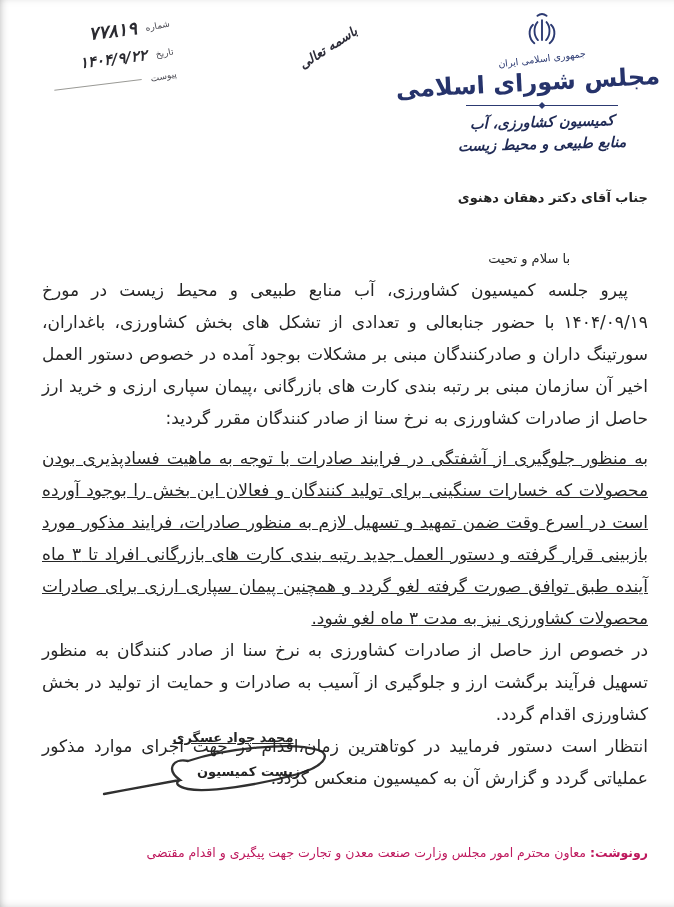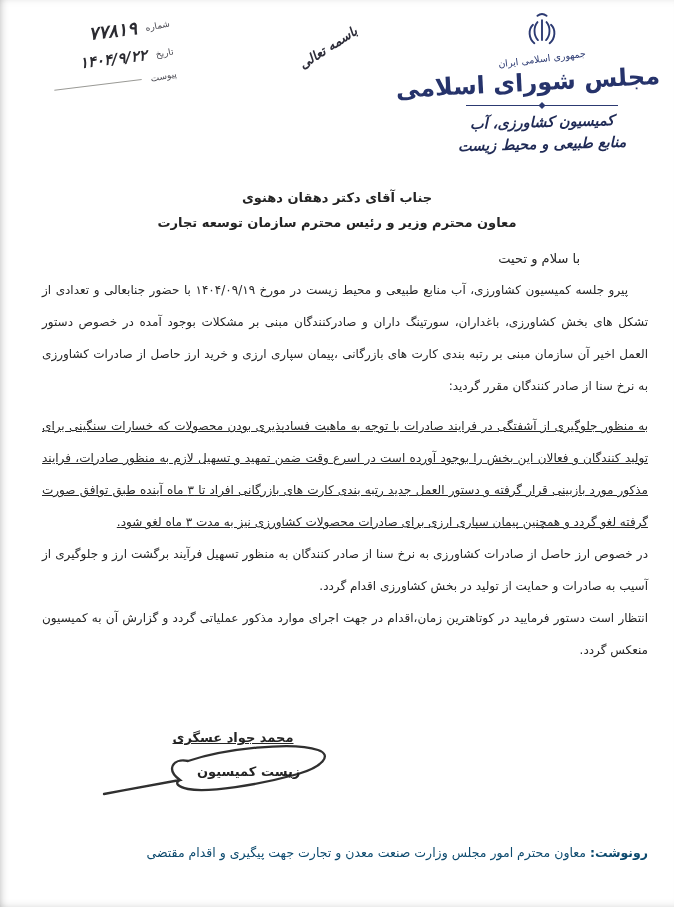--- a/index.html
+++ b/index.html
@@ -20,33 +20,33 @@
   .besmeleh{position:absolute;left:295px;top:40px;transform:rotate(-33deg);font-size:13px;font-style:italic;font-weight:bold;color:#2e2e3a;white-space:nowrap;}
   
   .letterhead{position:absolute;top:12px;right:14px;width:236px;text-align:center;direction:rtl;}
   .emblem{display:block;margin:0 auto;}
   .country{font-size:9.5px;color:#2c3a72;transform:rotate(-7deg);margin-top:1px;white-space:nowrap;}
   .assembly{font-size:24px;font-weight:bold;color:#26336b;transform:rotate(-3deg);margin-top:4px;white-space:nowrap;letter-spacing:-.5px;}
   .divider{position:relative;width:152px;margin:9px auto 5px;border-top:1.4px solid #2c3a72;}
   .diamond{position:absolute;top:-3.5px;left:50%;width:5px;height:5px;background:#2c3a72;transform:translateX(-50%) rotate(45deg);}
   .commission{font-size:14.5px;font-weight:bold;font-style:italic;color:#1f2a55;line-height:22px;transform:rotate(-1.5deg);white-space:nowrap;}
   
-  .recipient{position:absolute;top:185px;right:26px;left:26px;direction:rtl;text-align:center;font-weight:bold;font-size:13px;line-height:25px;}
-  .salutation{position:absolute;top:251px;right:94px;direction:rtl;font-size:13px;}
+  .recipient{position:absolute;top:185px;right:26px;left:26px;direction:rtl;text-align:right;font-weight:bold;font-size:13px;line-height:25px;}
+  .salutation{position:absolute;top:251px;right:104px;direction:rtl;font-size:13px;}
   
-  .body{position:absolute;top:274px;right:26px;left:28px;direction:rtl;text-align:justify;font-size:12px;line-height:32px;color:#262626;margin-left:14px;}
+  .body{position:absolute;top:274px;right:26px;left:28px;direction:rtl;text-align:justify;font-size:17px;line-height:32px;color:#262626;margin-left:14px;}
   .body p{margin:0;}
   .body p.p1{text-indent:20px;}
   .body p.p2{margin-top:8px;text-decoration:underline;}
   
   .sign-name{position:absolute;top:730px;left:163px;width:140px;text-align:center;font-weight:bold;font-size:13px;direction:rtl;white-space:nowrap;text-decoration:underline;}
   .sign-title{position:absolute;top:764px;left:197px;font-weight:bold;font-size:13px;direction:rtl;white-space:nowrap;}
   .swoosh{position:absolute;top:742px;left:100px;width:235px;height:62px;z-index:3;}
   
-  .footer{position:absolute;top:843px;right:26px;left:60px;direction:rtl;text-align:right;font-size:12.5px;line-height:20px;color:#0c4a6e;}
+  .footer{position:absolute;top:843px;right:26px;left:60px;direction:rtl;text-align:right;font-size:12.5px;line-height:20px;color:#be185d;}
   .cc-label{font-weight:bold;}
 </style>
 </head>
 <body>
 
 <div class="page">
 
   <div class="meta">
     <div class="meta-row">
       <span class="meta-label">شماره</span>
@@ -79,21 +79,20 @@
     <div class="assembly">مجلس شورای اسلامی</div>
     <div class="divider">
       <span class="diamond"></span>
     </div>
     <div class="commission">کمیسیون کشاورزی، آب</div>
     <div class="commission">منابع طبیعی و محیط زیست</div>
   </div>
 
   <div class="recipient">
     <div>جناب آقای دکتر دهقان دهنوی</div>
-    <div>معاون محترم وزیر و رئیس محترم سازمان توسعه تجارت</div>
   </div>
 
   <div class="salutation">با سلام و تحیت</div>
 
   <div class="body">
     <p class="p1">پیرو جلسه کمیسیون کشاورزی، آب منابع طبیعی و محیط زیست در مورخ ۱۴۰۴/۰۹/۱۹ با حضور جنابعالی و تعدادی از تشکل های بخش کشاورزی، باغداران، سورتینگ داران و صادرکنندگان مبنی بر مشکلات بوجود آمده در خصوص دستور العمل اخیر آن سازمان مبنی بر رتبه بندی کارت های بازرگانی ،پیمان سپاری ارزی و خرید ارز حاصل از صادرات کشاورزی به نرخ سنا از صادر کنندگان مقرر گردید:</p>
     <p class="p2">به منظور جلوگیری از آشفتگی در فرایند صادرات با توجه به ماهیت فسادپذیری بودن محصولات که خسارات سنگینی برای تولید کنندگان و فعالان این بخش را بوجود آورده است در اسرع وقت ضمن تمهید و تسهیل لازم به منظور صادرات، فرایند مذکور مورد بازبینی قرار گرفته و دستور العمل جدید رتبه بندی کارت های بازرگانی افراد تا ۳ ماه آینده طبق توافق صورت گرفته لغو گردد و همچنین پیمان سپاری ارزی برای صادرات محصولات کشاورزی نیز به مدت ۳ ماه لغو شود.</p>
     <p>در خصوص ارز حاصل از صادرات کشاورزی به نرخ سنا از صادر کنندگان به منظور تسهیل فرآیند برگشت ارز و جلوگیری از آسیب به صادرات و حمایت از تولید در بخش کشاورزی اقدام گردد.</p>
     <p>انتظار است دستور فرمایید در کوتاهترین زمان،اقدام در جهت اجرای موارد مذکور عملیاتی گردد و گزارش آن به کمیسیون منعکس گردد.</p>
   </div>

